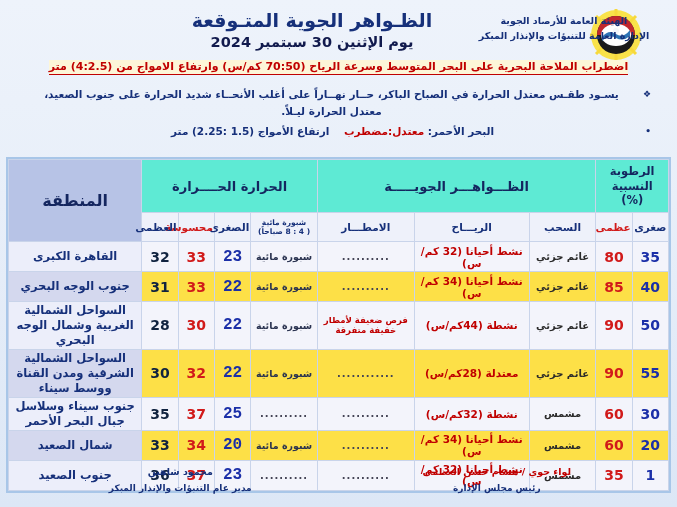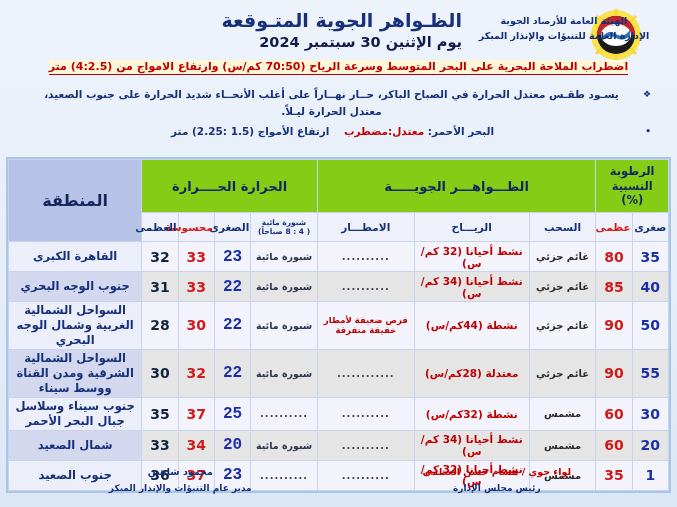--- a/index.html
+++ b/index.html
@@ -13,21 +13,21 @@
   }
   .page{width:677px;height:507px;position:relative;}
 
   
   .hdr{position:relative;height:82px;}
   .org{
     position:absolute;top:14px;right:8px;width:210px;text-align:center;
     font-size:9.5px;font-weight:bold;line-height:1.55;color:#16307a;
   }
   .title-wrap{
-    position:absolute;top:10px;right:215px;width:300px;
+    position:absolute;top:10px;right:215px;width:300px;text-align:center;
   }
   .main-title{
     font-size:19px;font-weight:bold;letter-spacing:.3px;color:#16307a;
     line-height:1.1;
   }
   .sub-title{
     font-size:14.5px;font-weight:bold;color:#111a4d;margin-top:3px;
   }
   .logo{
     position:absolute;top:9px;left:582px;width:68px;height:52px;
@@ -58,37 +58,37 @@
 
   
   .tbl-wrap{
     position:absolute;top:157px;left:6px;right:6px;
     border:2px solid #a8c6e8;background:#ffffff;
   }
   table{border-collapse:collapse;width:100%;table-layout:fixed;}
   th,td{border:1px solid #c9d4ea;text-align:center;vertical-align:middle;}
 
   thead .grp th{
-    background:#84cc16;color:#14265f;font-weight:bold;
+    background:#5eead4;color:#14265f;font-weight:bold;
     font-size:13px;height:48px;padding:2px 2px;
   }
   thead .grp th.region{
     background:#b7c3e6;font-size:16px;
   }
   thead .grp th.humid{font-size:11.5px;line-height:1.25;}
 
   thead .sub th{
     background:#eef1fa;color:#16307a;font-weight:bold;
     font-size:10.5px;height:26px;padding:1px;
   }
   thead .sub th.red{color:#d11a1a;}
   thead .sub th.tiny{font-size:7.5px;line-height:1.2;}
 
   tbody td{height:27px;font-size:11px;font-weight:bold;padding:1px 2px;}
-  tbody tr.alt td{background:#e5e5e5;}
+  tbody tr.alt td{background:#fde047;}
   tbody tr td{background:#f3f4fb;}
 
   td.region{
     background:#eceefa;font-size:11.5px;color:#16307a;line-height:1.3;
   }
   tr.alt td.region{background:#d4d8ee;}
   td.tmax{color:#10233f;font-size:14px;}
   td.tfeel{color:#d11a1a;font-size:14px;}
   td.tmin{color:#1b2fa8;font-size:16px;font-family:Liberation Mono, monospace;}
   td.hmax{color:#d11a1a;font-size:14px;}

